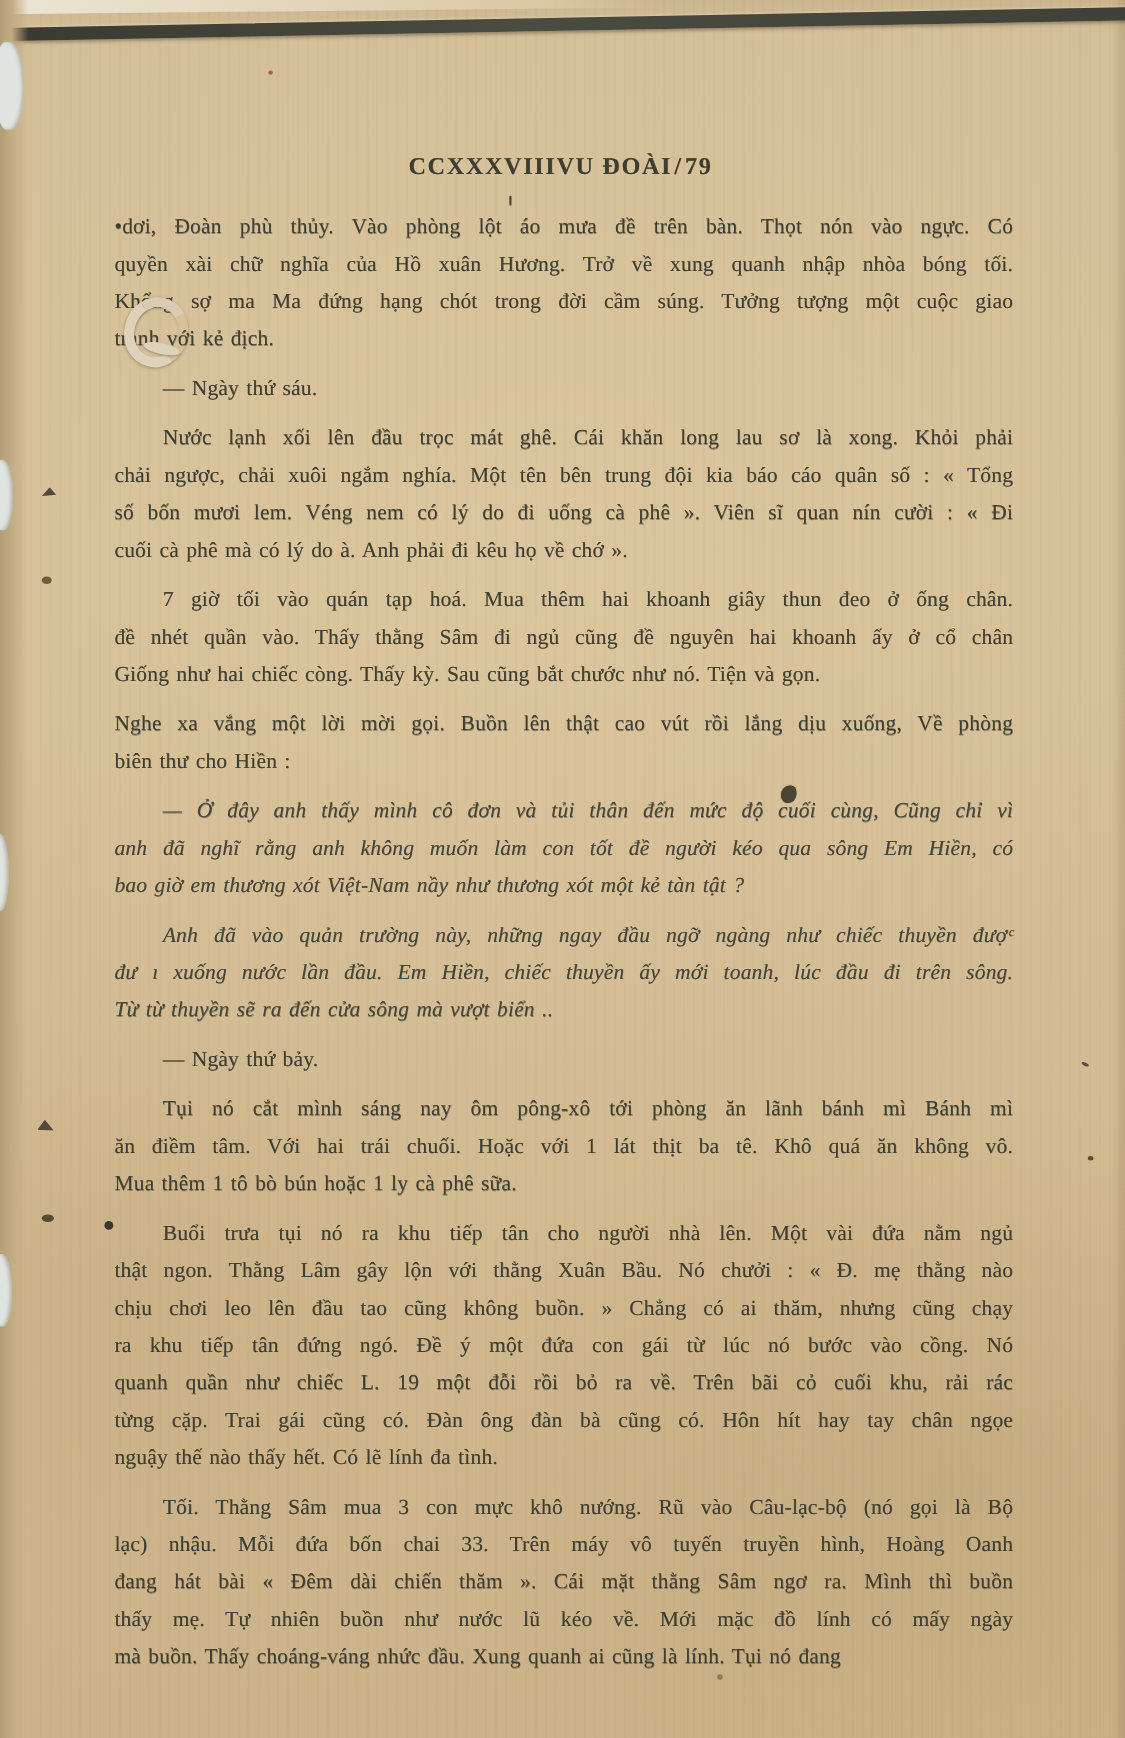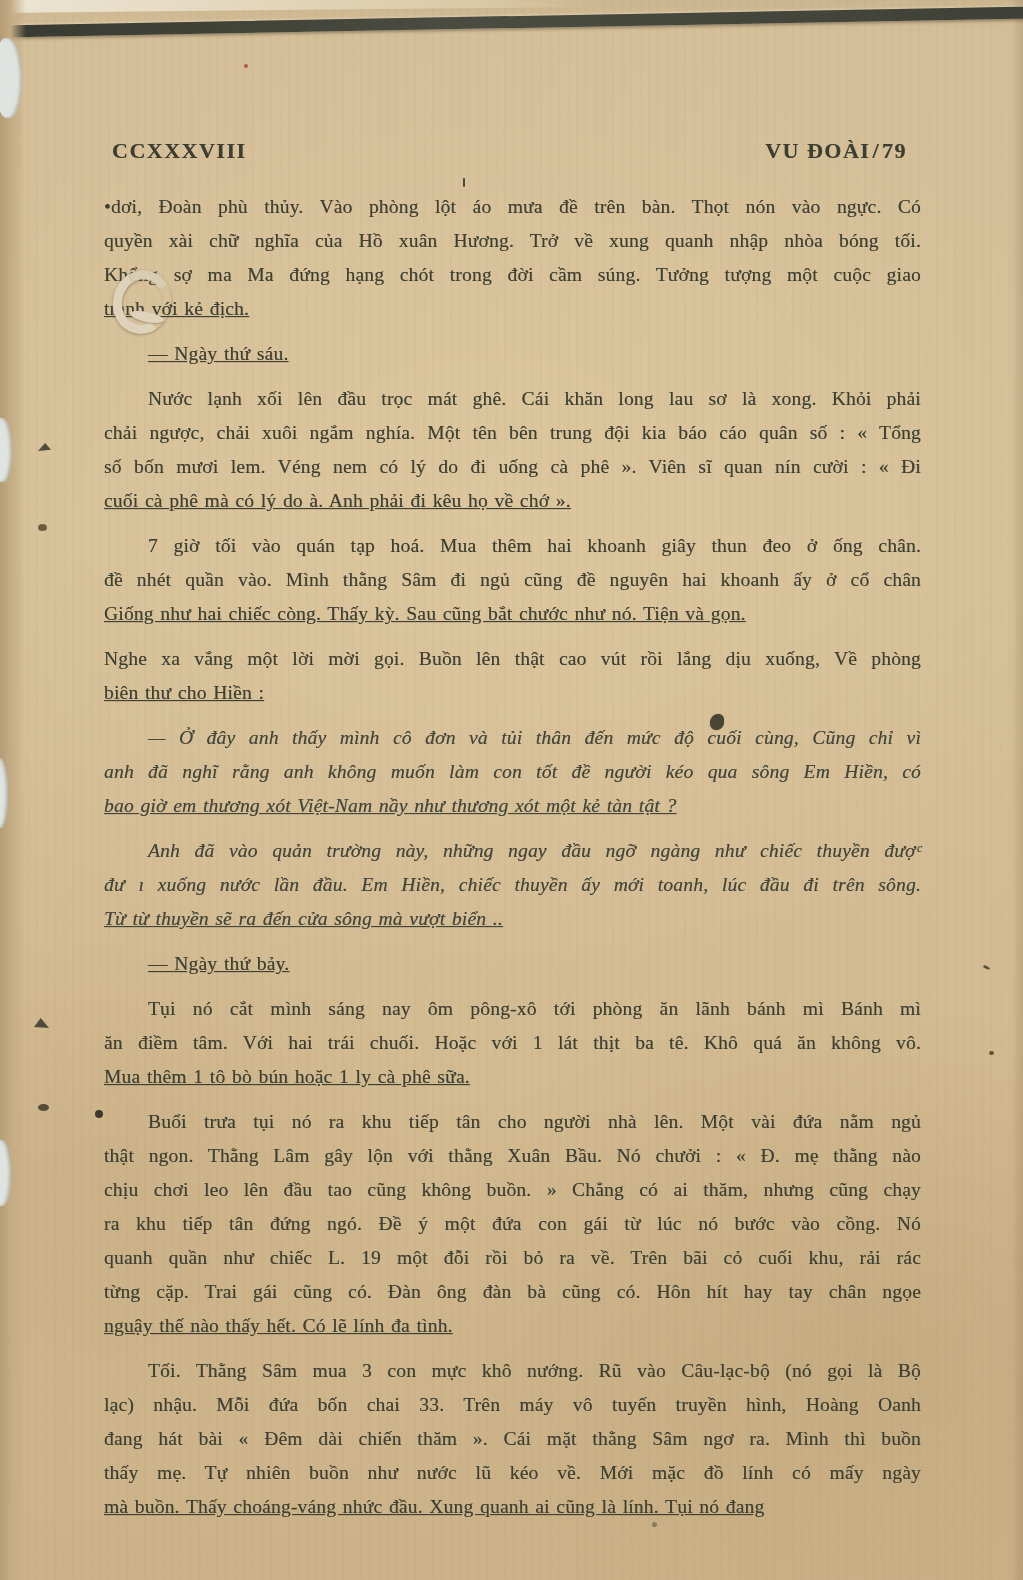--- a/index.html
+++ b/index.html
@@ -26,31 +26,31 @@
     background:linear-gradient(90deg,#383a31,#4a4c41 45%,#3f4138);
     transform:rotate(-1.05deg);box-shadow:0 2px 3px rgba(80,70,50,.45), 0 -1px 2px rgba(235,225,200,.55);}
   .torn-left-edge{position:absolute;top:0;left:0;width:26px;height:1580px;
     background:linear-gradient(90deg,#b49d77 0%,#c3ab83 40%,rgba(205,181,140,0) 100%);}
   .tear-patch{position:absolute;background:#dfe4e0;border-radius:40% 60% 55% 45%;box-shadow:inset -2px 0 3px rgba(120,110,90,.4);}
   .tp1{left:-4px;top:38px;width:26px;height:80px;}
   .tp2{left:-6px;top:418px;width:18px;height:64px;}
   .tp3{left:-7px;top:758px;width:15px;height:70px;}
   .tp4{left:-6px;top:1140px;width:17px;height:66px;}
 
-  .header{position:absolute;top:138px;left:112px;right:116px;display:flex;justify-content:space-between;
+  .header{position:absolute;top:138px;left:112px;right:116px;display:flex;justify-content:center;
     font-size:22px;font-weight:bold;color:#3b3e31;letter-spacing:1.5px;
     text-shadow:.3px .3px 0 rgba(59,62,49,.5);}
   .header .right{display:flex;gap:2px;}
 
   .text-block{position:absolute;top:190px;left:104px;width:833px;
     font-size:19.5px;line-height:34px;color:#3c3f32;letter-spacing:.2px;word-spacing:1.5px;
     text-shadow:.3px .3px 0 rgba(59,62,49,.5);}
   .para{margin:0 16px 11px 0;}
   .line{text-align:justify;text-align-last:justify;white-space:normal;}
-  .line.last{text-align-last:left;text-decoration:underline;}
+  .line.last{text-align-last:left;}
   .para.indent .line.first,.para.dialogue .line.first,.para.italic .line.first{padding-left:44px;}
   .para.italic{font-style:italic;color:#42453a;}
 
   
   .c-blot{position:absolute;left:113px;top:270px;width:40px;height:46px;border-radius:50%;
     border:9px solid #ded3ba;border-right-color:transparent;border-top-color:#d8ccb2;
     transform:rotate(14deg);
     box-shadow:0 1px 3px rgba(95,85,60,.5), inset 1px 1px 2px rgba(95,85,60,.45);}
   .c-blot-tail{position:absolute;left:130px;top:312px;width:34px;height:10px;border-radius:50%;
     background:#ded3ba;transform:rotate(12deg);box-shadow:0 1px 2px rgba(95,85,60,.45);}
@@ -104,21 +104,21 @@
         <div class="line first last">— Ngày thứ sáu.</div>
       </div>
       <div class="para indent">
         <div class="line first">Nước lạnh xối lên đầu trọc mát ghê. Cái khăn long lau sơ là xong. Khỏi phải</div>
         <div class="line">chải ngược, chải xuôi ngắm nghía. Một tên bên trung đội kia báo cáo quân số : « Tổng</div>
         <div class="line">số bốn mươi lem. Véng nem có lý do đi uống cà phê ». Viên sĩ quan nín cười : « Đi</div>
         <div class="line last">cuối cà phê mà có lý do à. Anh phải đi kêu họ về chớ ».</div>
       </div>
       <div class="para indent">
         <div class="line first">7 giờ tối vào quán tạp hoá. Mua thêm hai khoanh giây thun đeo ở ống chân.</div>
-        <div class="line">đề nhét quần vào. Mình thằng Sâm đi ngủ cũng đề nguyên hai khoanh ấy ở cổ chân</div>
+        <div class="line">đề nhét quần vào. Thấy thằng Sâm đi ngủ cũng đề nguyên hai khoanh ấy ở cổ chân</div>
         <div class="line last">Giống như hai chiếc còng. Thấy kỳ. Sau cũng bắt chước như nó. Tiện và gọn.</div>
       </div>
       <div class="para indent">
         <div class="line">Nghe xa vắng một lời mời gọi. Buồn lên thật cao vút rồi lắng dịu xuống, Về phòng</div>
         <div class="line last">biên thư cho Hiền :</div>
       </div>
       <div class="para italic">
         <div class="line first">— Ở đây anh thấy mình cô đơn và tủi thân đến mức độ cuối cùng, Cũng chỉ vì</div>
         <div class="line">anh đã nghĩ rằng anh không muốn làm con tốt đề người kéo qua sông Em Hiền, có</div>
         <div class="line last">bao giờ em thương xót Việt-Nam nầy như thương xót một kẻ tàn tật ?</div>

